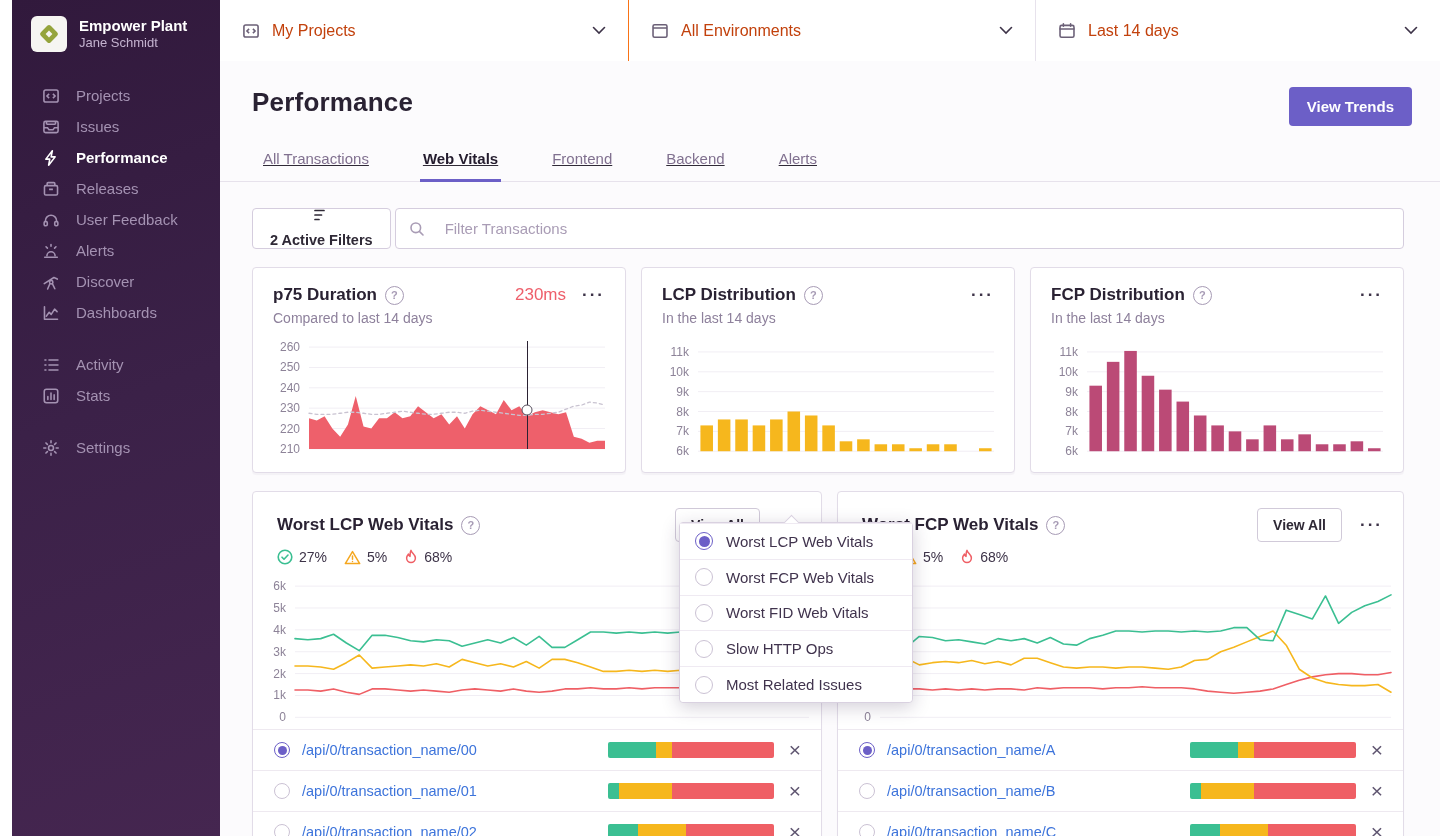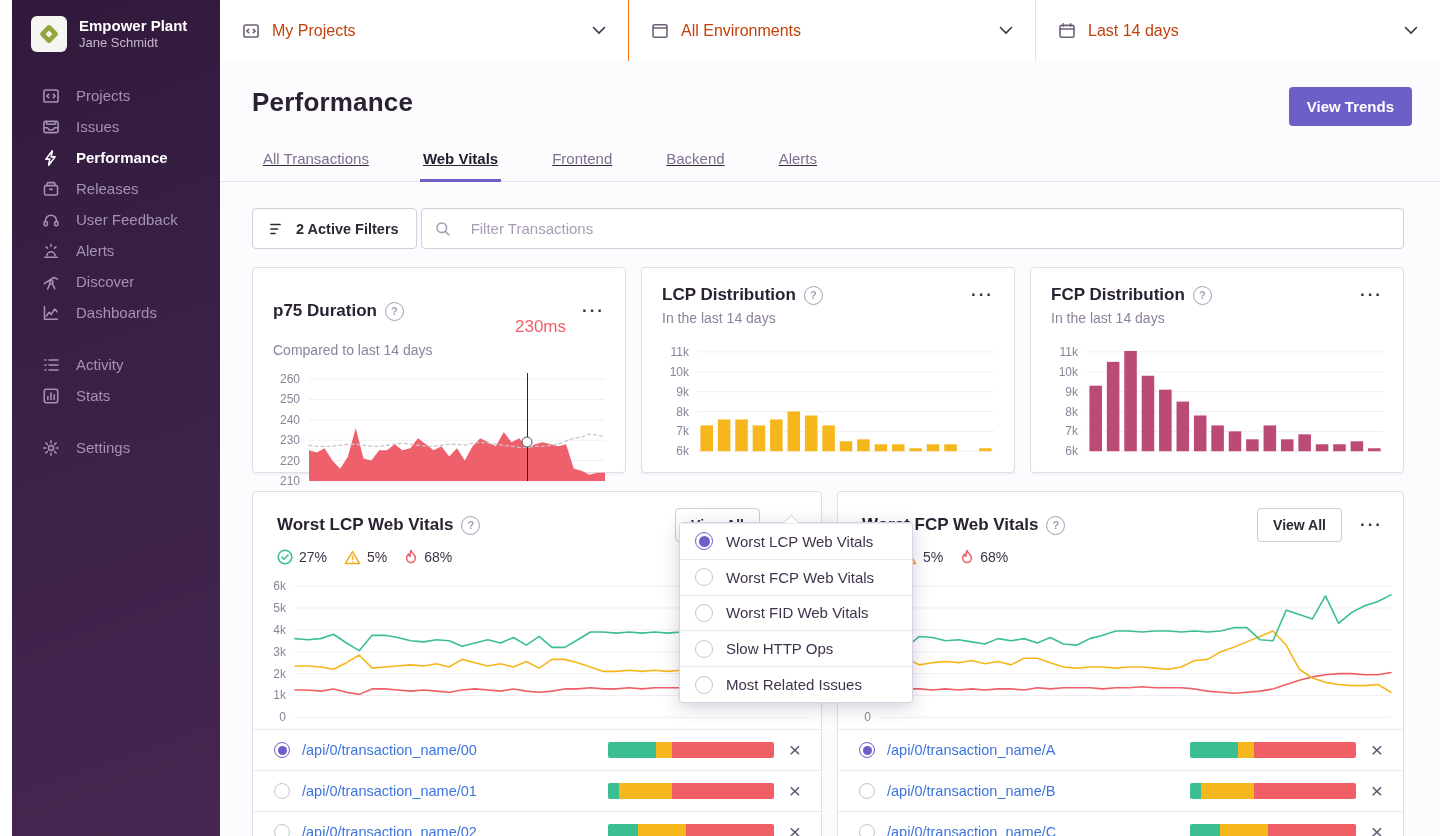--- a/index.html
+++ b/index.html
@@ -36,34 +36,34 @@
   .page-title{font-size:26px;font-weight:600;color:#2a2233;margin:0;letter-spacing:.2px;}
   .view-trends{margin-left:auto;background:#6C5FC7;color:#fff;font-weight:700;font-size:15px;
     border:0;border-radius:4px;padding:11px 18px;cursor:pointer;font-family:inherit;}
   .tabs{display:flex;gap:48px;padding:0 40px;border-bottom:1px solid #e7e2ec;margin-top:14px;text-decoration:underline;}
   .tab{padding:10px 3px 12px;font-size:15px;color:#80708f;cursor:pointer;border-bottom:3px solid transparent;margin-bottom:-1px;}
   .tab.active{color:#241c2e;font-weight:600;border-bottom-color:#6C5FC7;}
   .content{padding:26px 36px 0 32px;}
   .filter-row{display:flex;gap:4px;}
   .btn-filters{height:41px;box-sizing:border-box;border:1px solid #d5cdde;border-radius:4px;background:#fff;
     display:flex;align-items:center;gap:11px;padding:0 17px;font-weight:700;font-size:14.5px;color:#2f2936;
-    cursor:pointer;font-family:inherit;}
+    cursor:pointer;font-family:inherit;flex-direction:column;}
   .searchbox{flex:1;height:41px;box-sizing:border-box;border:1px solid #d5cdde;border-radius:4px;background:#fff;
     display:flex;align-items:center;gap:18px;padding:0 13px;}
   .searchbox input{border:0;outline:0;flex:1;font-size:15px;color:#2f2936;font-family:inherit;background:transparent;}
   .searchbox input::placeholder{color:#a99cb5;}
   
   .cards-row{display:flex;gap:15px;margin-top:18px;}
   .card{background:#fff;border:1px solid #e2dce8;border-radius:4px;box-shadow:0 2px 1px rgba(50,30,70,.04);box-sizing:border-box;}
   .mini-card{flex:1;height:206px;padding:17px 20px;}
   .card-head{display:flex;align-items:center;}
   .ctitle{font-size:17px;font-weight:600;color:#2a2233;}
   .help{width:17px;height:17px;border:1.5px solid #a79bb5;border-radius:50%;color:#a79bb5;
     font-size:11px;font-weight:700;display:flex;align-items:center;justify-content:center;margin-left:8px;cursor:pointer;flex:none;}
-  .cvalue{margin-left:auto;font-size:17px;color:#ee5f6b;margin-top:32px;}
+  .cvalue{margin-left:auto;font-size:17px;color:#ee5f6b;}
   .dots{color:#3d3348;font-weight:700;font-size:17px;letter-spacing:2px;margin-left:16px;cursor:pointer;line-height:10px;}
   .csub{font-size:14px;color:#8e819c;margin-top:5px;}
   .chart{display:flex;margin-top:15px;height:115px;}
   .ylab{position:relative;width:36px;flex:none;}
   .ylab span{position:absolute;right:9px;font-size:12px;color:#8d8398;transform:translateY(-50%);white-space:nowrap;}
   .plot{position:relative;flex:1;}
   .psvg{position:absolute;left:0;top:0;width:100%;height:100%;overflow:visible;}
   .mline{position:absolute;width:1px;background:#2b2233;top:0;}
   .mdot{position:absolute;width:9px;height:9px;border-radius:50%;background:#fff;border:1.5px solid #57505e;transform:translate(-50%,-50%);}
   

